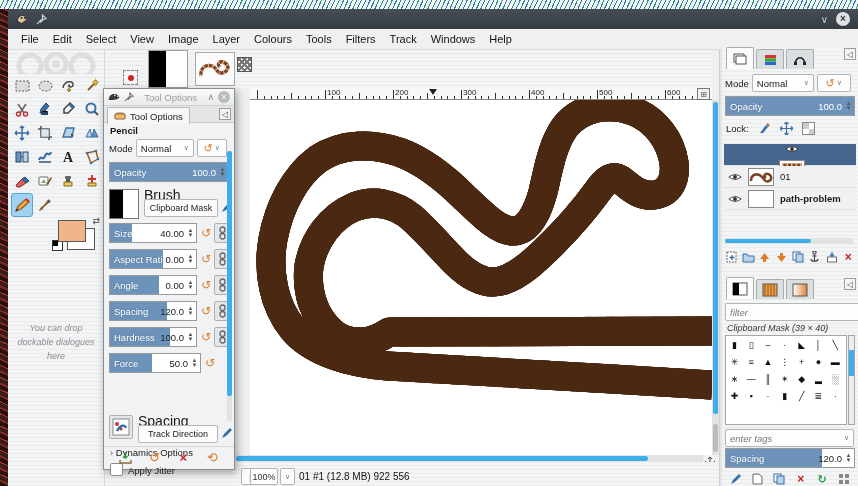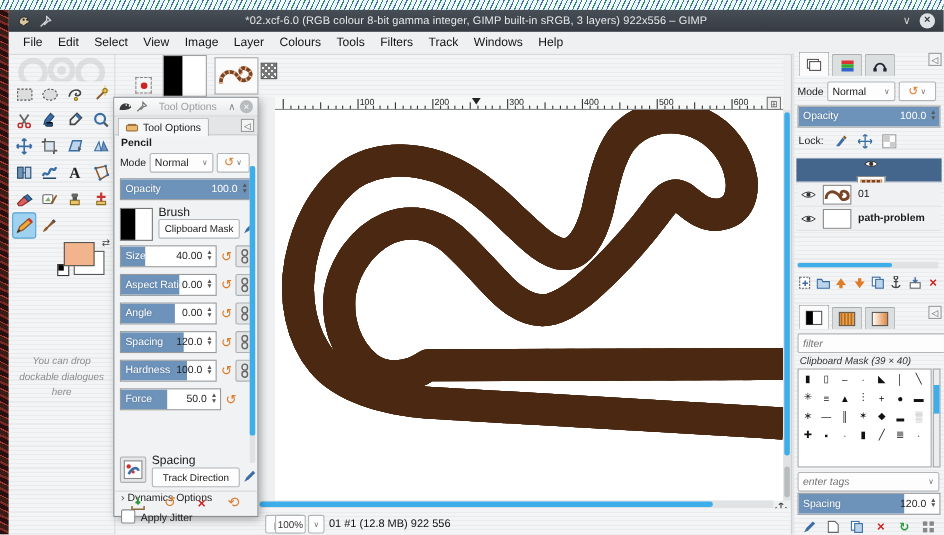--- a/index.html
+++ b/index.html
@@ -125,37 +125,36 @@
   .to-tabrow{position:absolute;left:0;top:17px;width:100%;height:17px;background:#e3e5e6;border-bottom:1px solid #c9cbcc;box-sizing:border-box;}
   .to-tab{position:absolute;left:3px;top:1px;height:16px;background:#f6f7f8;border:1px solid #b5b8ba;border-bottom:none;
     border-radius:2px 2px 0 0;display:flex;align-items:center;gap:4px;padding:0 6px;font-size:9.5px;}
   .to-body{position:absolute;left:0;top:34px;width:100%;bottom:0;}
   .to-scroll{position:absolute;right:2px;top:28px;width:5px;height:270px;background:#e0e2e3;border-radius:2px;}
   .to-scroll .thumb{position:absolute;left:0;top:0;width:5px;height:245px;background:#3daee9;border-radius:2px;}
   .to-toolname{position:absolute;left:6px;top:2px;font-weight:bold;font-size:9.5px;}
   .gray-btn{background:#e4e6e7;border:1px solid #adb0b2;border-radius:2px;display:flex;align-items:center;justify-content:center;box-sizing:border-box;}
   .brush-thumb{position:absolute;left:5px;width:30px;height:30px;background:#fff;border:1px solid #777;box-sizing:border-box;display:flex;}
   .brush-thumb .b{width:45%;height:100%;background:#000;}
-  .small-label{position:absolute;font-size:11px;color:#1a1a1a;}
+  .small-label{position:absolute;font-size:14px;color:#1a1a1a;}
   .value-btn{position:absolute;height:18px;background:#fdfdfd;border:1px solid #b2b6b9;border-radius:2px;
     display:flex;align-items:center;justify-content:center;font-size:9px;box-sizing:border-box;overflow:hidden;white-space:nowrap;}
   .expander{position:absolute;font-size:9.5px;color:#222;}
   .checkbox{width:11px;height:11px;border:1px solid #8a8d90;background:#fff;border-radius:2px;display:inline-block;vertical-align:-2px;margin-right:5px;}
   .to-footer{position:absolute;left:0;bottom:2px;width:100%;height:20px;border-top:1px solid #d5d7d8;
     display:flex;align-items:center;justify-content:space-evenly;}
   svg{display:block;}
 </style>
 </head>
 <body>
 
 <div class="abs desktop-top"></div>
 <div class="abs desktop-left"></div>
 
 <div class="abs titlebar">
-  <div class="title">*02.xcf-6.0 (RGB colour 8-bit gamma integer, GIMP built-in sRGB, 3 layers) 922x556 – GIMP</div>
   <span class="tb-ic">
     <svg width="13" height="13" viewBox="0 0 16 16">
         <path d="M3 10c0-4 2-7 6-7 3 0 5 2 5 5 0 1-1 2-2 2l-4 3z" fill="#d9c6a0" stroke="#222" stroke-width="1"></path>
         <circle cx="8" cy="6" r="1.2" fill="#222"></circle>
         <circle cx="12" cy="6" r="1.2" fill="#222"></circle>
       </svg>
   </span>
   <span class="tb-ic">
     <svg width="11" height="11" viewBox="0 0 12 12">
         <path d="M7 1l4 4-3 1-3 3-1-1 3-3zM4 8l-3 3" stroke="#cfd3d7" stroke-width="1.3" fill="none"></path>

